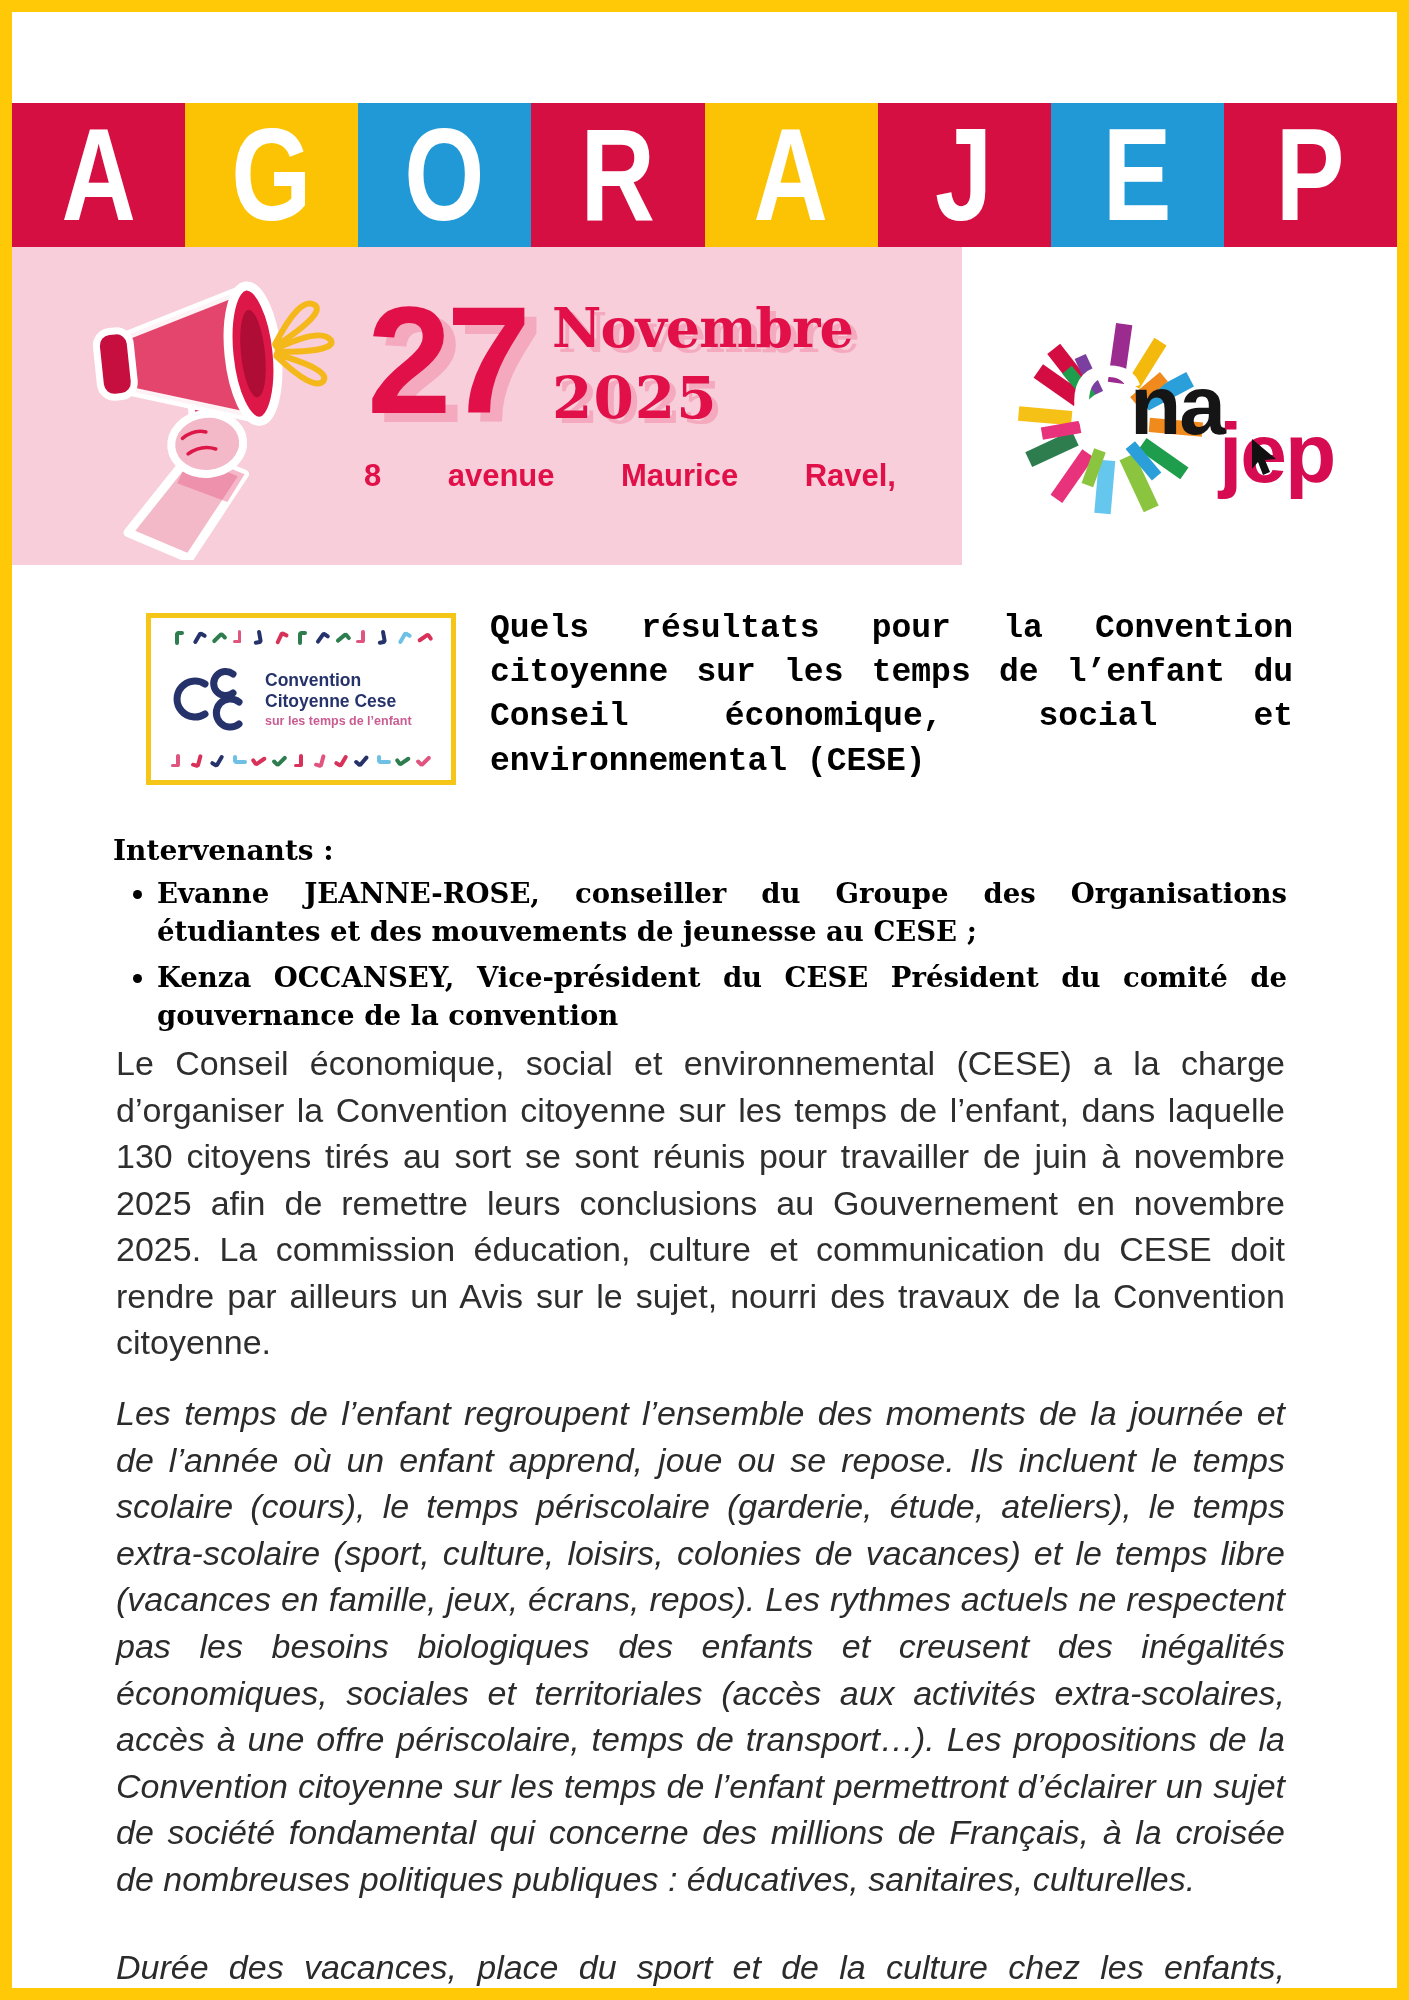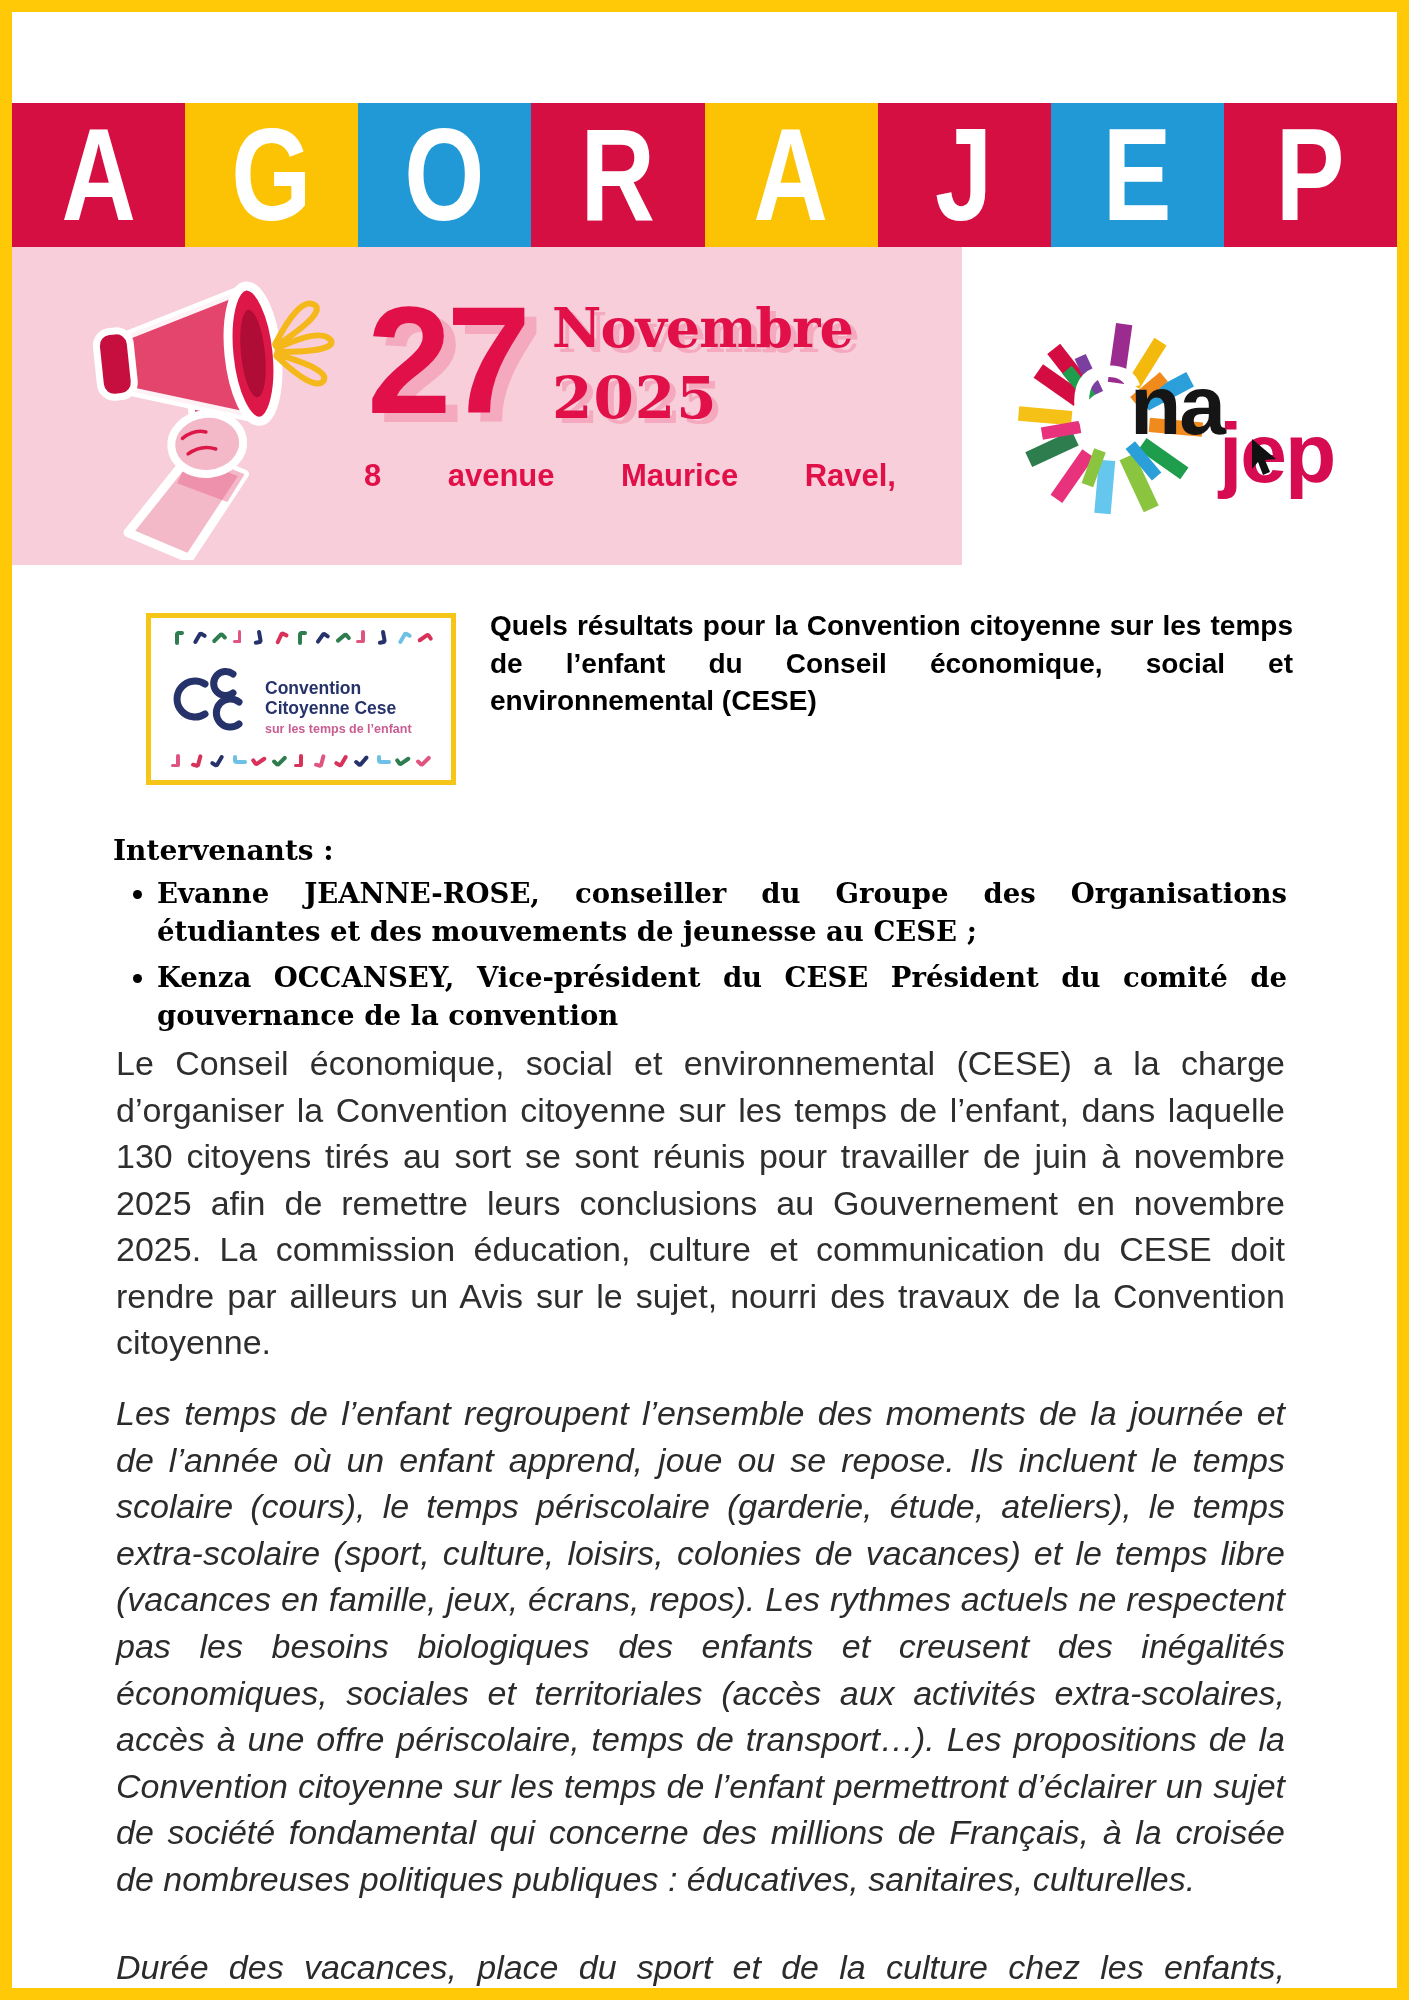--- a/index.html
+++ b/index.html
@@ -44,26 +44,26 @@
   .conv-row{position:absolute;left:134px;right:100px;top:601px;display:flex;gap:34px;align-items:flex-start;}
   .conv-box{
     flex:0 0 auto;width:310px;height:172px;box-sizing:border-box;border:5px solid #F5C518;
     background:#fff;display:flex;flex-direction:column;justify-content:space-between;
     padding:10px 14px;
   }
   .marks{display:flex;justify-content:space-between;align-items:center;height:18px;padding:0 6px;}
   .mark{position:relative;width:13px;height:15px;display:inline-block;}
   .mark::before{content:"";position:absolute;left:5px;top:0;width:3.5px;height:13px;background:currentColor;border-radius:2px;}
   .mark::after{content:"";position:absolute;left:0;top:10px;width:8px;height:3.5px;background:currentColor;border-radius:2px;}
-  .conv-mid{display:flex;align-items:flex-end;gap:8px;}
+  .conv-mid{display:flex;align-items:center;gap:8px;}
   .conv-title{font-weight:bold;color:#26336B;font-size:17.5px;line-height:1.18;width:172px;}
   .conv-sub{color:#C95D92;font-size:12.5px;font-weight:bold;margin-top:3px;}
   .title{
-    flex:1 1 auto;margin:-6px 4px 0 0;font-family:Liberation Sans, sans-serif;font-weight:bold;
-    font-size:28px;line-height:1.34;color:#000;text-align:justify;
+    flex:1 1 auto;margin:-6px 4px 0 0;font-family:Liberation Mono, monospace;font-weight:bold;
+    font-size:33px;line-height:1.34;color:#000;text-align:justify;
   }
   
   .interv{position:absolute;left:101px;right:110px;top:822px;
           font-family:"DejaVu Serif",serif;font-weight:bold;color:#000;}
   .interv-label{font-size:28px;}
   .interv ul{margin:8px 0 0 0;padding-left:44px;}
   .interv li{font-size:27.5px;line-height:1.38;text-align:justify;margin-bottom:8px;}
   
   .content{position:absolute;left:104px;right:112px;top:1028px;}
   .content p{margin:0 0 24px 0;font-size:34px;line-height:1.37;text-align:justify;color:#2e2e2e;}

